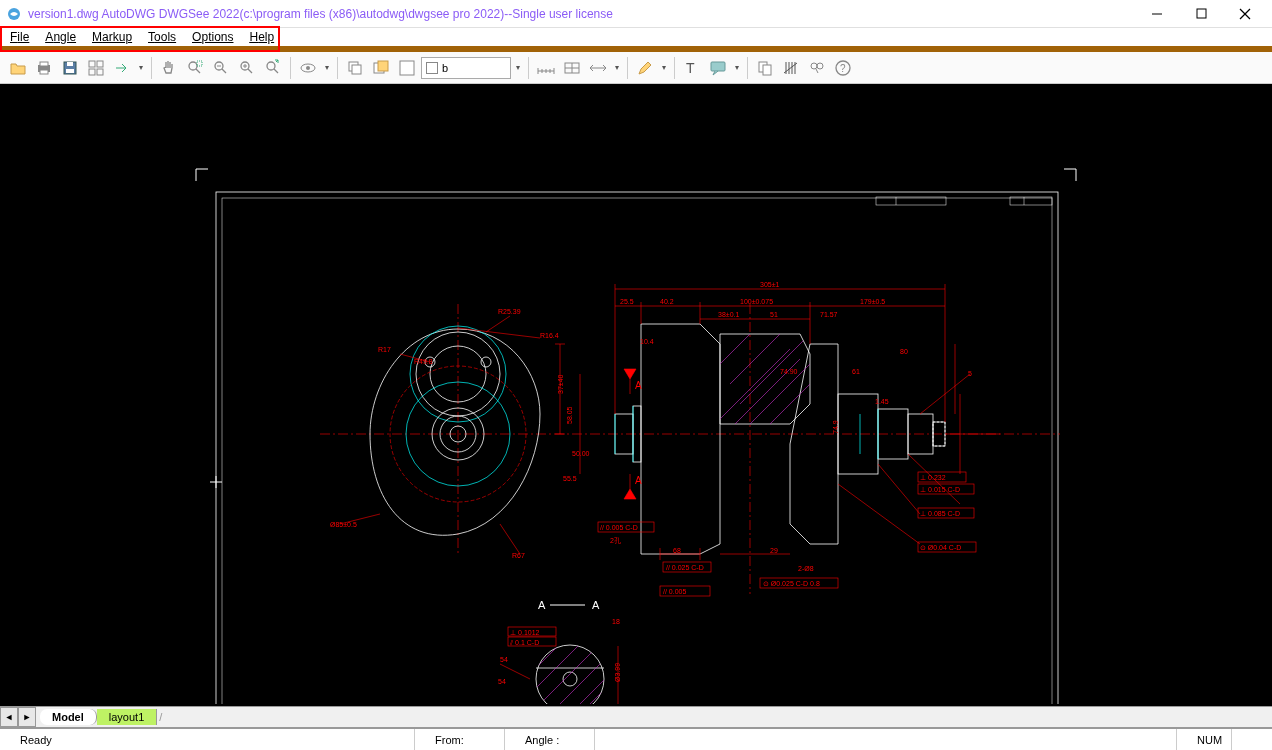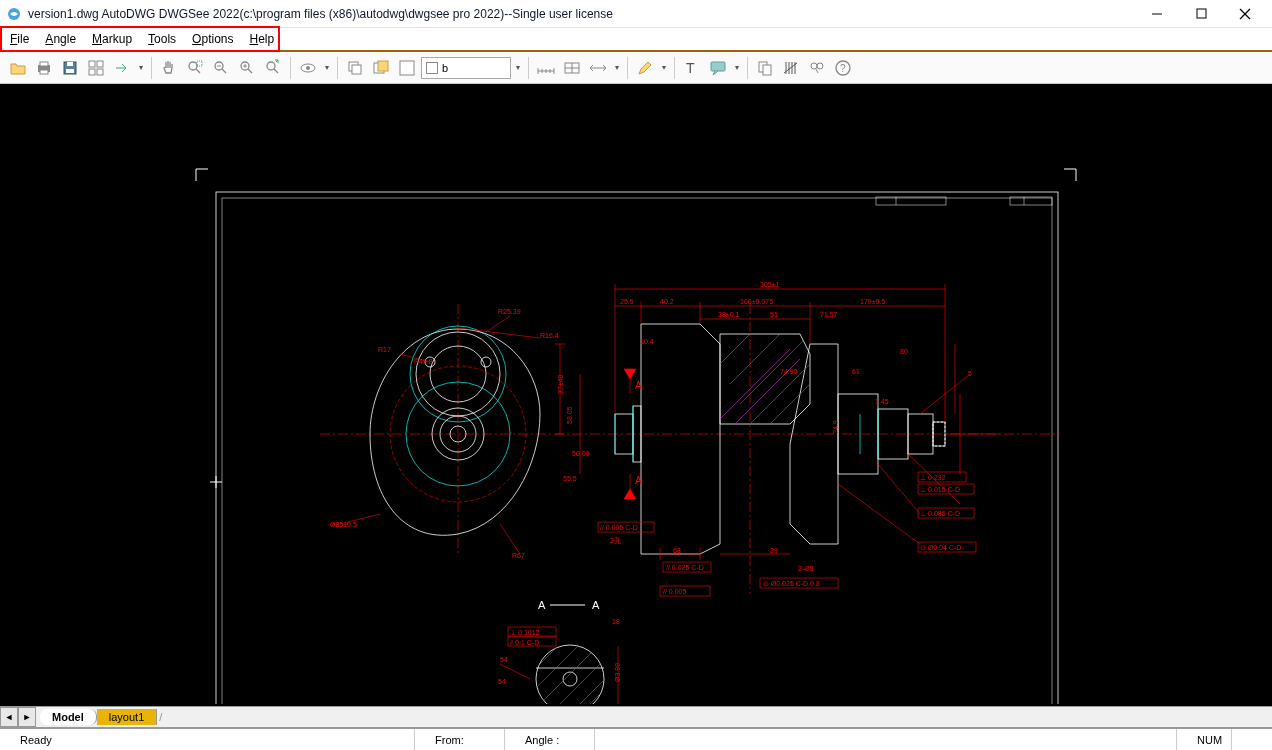--- a/index.html
+++ b/index.html
@@ -1,46 +1,46 @@
 <!DOCTYPE html>
 <html><head>
 <meta charset="utf-8">
 <style>
 * { margin: 0; padding: 0; box-sizing: border-box; font-family: "Segoe UI", Tahoma, sans-serif; }
 body { width: 1272px; height: 750px; background: #fff; display: flex; flex-direction: column; overflow: hidden; }
 
 
 .title-bar { height: 28px; display: flex; align-items: center; padding: 0 6px; border-bottom: 1px solid #e0e0e0; }
 .title-bar .app-icon { width: 16px; height: 16px; margin-right: 6px; }
-.title-bar .title-text { font-size: 12px; color: #0f172a; flex: 1; }
+.title-bar .title-text { font-size: 12px; color: #8b5cf6; flex: 1; }
 .win-controls { display: flex; gap: 14px; padding-right: 6px; }
 .win-btn { width: 30px; height: 20px; display: flex; align-items: center; justify-content: center; font-size: 13px; color: #000; cursor: pointer; }
 
 
-.menu-bar { height: 24px; display: flex; align-items: center; padding: 0 2px; border-bottom: 2px solid #a16207; position: relative; }
+.menu-bar { height: 24px; display: flex; align-items: center; padding: 0 2px; border-bottom: 6px solid #a16207; position: relative; text-decoration: underline; }
 .menu-bar .menu-item { padding: 2px 8px; font-size: 12px; color: #000; cursor: pointer; text-decoration: underline; text-decoration-color: transparent; }
 .menu-bar .menu-item::first-letter { text-decoration: underline; }
 .menu-highlight { position: absolute; top: -2px; left: 0; width: 280px; height: 26px; border: 2px solid #ff0000; pointer-events: none; }
 
 
 .toolbar { height: 32px; display: flex; align-items: center; padding: 2px 6px; gap: 2px; border-bottom: 1px solid #ccc; background: #fafafa; }
 .tb-btn { width: 24px; height: 24px; display: flex; align-items: center; justify-content: center; cursor: pointer; border-radius: 2px; }
 .tb-sep { width: 1px; height: 22px; background: #ccc; margin: 0 3px; }
 .tb-dropdown { width: 10px; display:flex; align-items:center; justify-content:center; font-size:8px; color:#555; cursor:pointer;}
 .layer-select { width: 90px; height: 22px; border: 1px solid #aaa; font-size: 11px; padding: 0 4px; background:#fff; display:flex; align-items:center;}
 .layer-select .swatch{width:12px;height:12px;background:#fff;border:1px solid #888;margin-right:4px;}
 
 
 .canvas-area { flex: 1; background: #000; position: relative; overflow: hidden; }
 .drawing-svg { position: absolute; top: 0; left: 0; }
 
 
 .tabs-bar { height: 22px; display: flex; align-items: center; border-top: 1px solid #999; border-bottom: 1px solid #999; background: #f0f0f0; font-size: 11px; }
 .tab-nav { width: 18px; height: 20px; border: 1px solid #999; display: flex; align-items: center; justify-content: center; background: #e8e8e8; cursor: pointer; font-size: 9px; }
-.tab { padding: 2px 12px; border-right: 1px solid #999; cursor: pointer; background: #eab308; position:relative;}
+.tab { padding: 2px 12px; border-right: 1px solid #999; cursor: pointer; background: #bef264; position:relative;}
 .tab.active { background: #fff; font-weight: bold; border-radius: 7px; }
 .tab::before,.tab::after{content:'';}
 .tab-slash { color:#999; padding:0 2px;}
 
 
 .status-bar { height: 22px; display: flex; align-items: center; border-top: 1px solid #999; font-size: 11px; }
 .status-cell { height: 100%; border-right: 1px solid #ccc; padding: 0 20px; display: flex; align-items: center; }
 .status-cell.ready { width: 415px; }
 .status-cell.from { width: 90px; }
 .status-cell.to { width: 240px;}

